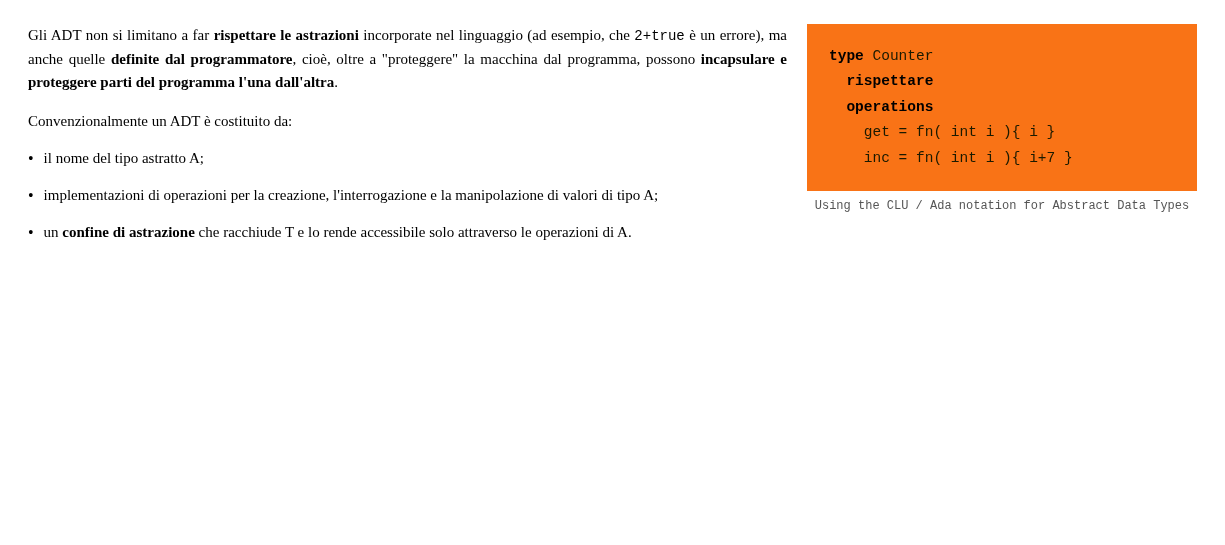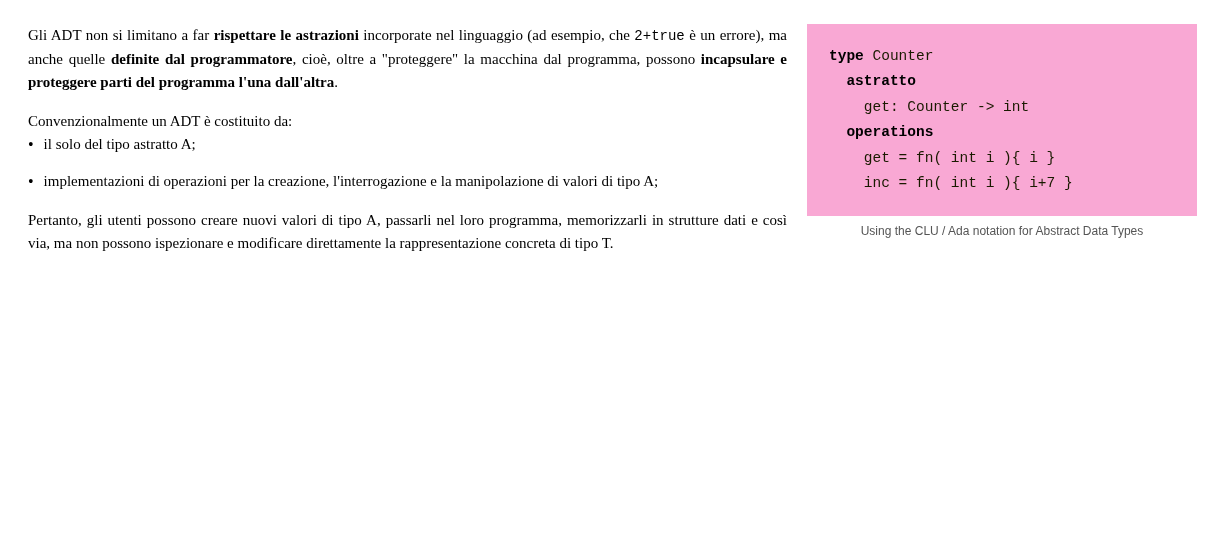--- a/index.html
+++ b/index.html
@@ -39,20 +39,21 @@
     .intro-paragraph {
       text-align: justify;
       margin-bottom: 16px;
     }
 
     .intro-paragraph b, .list-item b, .conclusion-paragraph b {
       font-weight: bold;
     }
 
     .conv-paragraph {
+      margin-bottom: 14px;
     }
 
     .bullet-list {
       list-style: none;
       margin-bottom: 14px;
       padding-left: 0;
     }
 
     .bullet-list li {
       display: flex;
@@ -67,21 +68,21 @@
       font-size: 16px;
       line-height: 1.55;
     }
 
     .conclusion-paragraph {
       text-align: justify;
     }
 
     
     .code-box {
-      background: #f9a8d4;
+      background: #f97316;
       padding: 20px 22px;
       font-family: 'Courier New', Courier, monospace;
       font-size: 14.5px;
       line-height: 1.75;
       color: #1a1a00;
     }
 
     .code-keyword {
       font-weight: bold;
       color: #000;
@@ -89,21 +90,21 @@
 
     .code-line {
       display: block;
       white-space: pre;
     }
 
     .code-caption {
       margin-top: 8px;
       font-size: 12px;
       color: #555;
-      font-family: Liberation Sans, sans-serif;
+      font-family: Liberation Mono, monospace;
       text-align: center;
     }
 
     code {
       font-family: 'Courier New', Courier, monospace;
       font-size: 14px;
     }
   </style>
 </head>
 <body>
@@ -115,39 +116,38 @@
     <p class="intro-paragraph">
       Gli ADT non si limitano a far <b>rispettare le astrazioni</b> incorporate nel linguaggio (ad esempio, che <code>2+true</code> è un errore), ma anche quelle <b>definite dal programmatore</b>, cioè, oltre a "proteggere" la macchina dal programma, possono <b>incapsulare e proteggere parti del programma l'una dall'altra</b>.
     </p>
 
     <p class="conv-paragraph">
       Convenzionalmente un ADT è costituito da:
     </p>
 
     <ul class="bullet-list">
       <li>
-        <span>il solo del tipo astratto A;</span>
+        <span>il nome del tipo astratto A;</span>
       </li>
       <li>
         <span>implementazioni di operazioni per la creazione, l'interrogazione e la manipolazione di valori di tipo A;</span>
       </li>
+      <li>
+        <span>un <b>confine di astrazione</b> che racchiude T e lo rende accessibile solo attraverso le operazioni di A.</span>
+      </li>
     </ul>
 
-    <p class="conclusion-paragraph">
-      Pertanto, gli utenti possono creare nuovi valori di tipo A, passarli nel loro programma, memorizzarli in strutture dati e così via, ma non possono ispezionare e modificare direttamente la rappresentazione concreta di tipo T.
-    </p>
 
   </div>
 
   <div class="right-column">
 
     <div class="code-box">
       <span class="code-line"><span class="code-keyword">type</span> Counter</span>
-      <span class="code-line">  <span class="code-keyword">astratto</span></span>
-      <span class="code-line">    get: Counter -&gt; int</span>
+      <span class="code-line">  <span class="code-keyword">rispettare</span></span>
       <span class="code-line">  <span class="code-keyword">operations</span></span>
       <span class="code-line">    get = fn( int i ){ i }</span>
       <span class="code-line">    inc = fn( int i ){ i+7 }</span>
     </div>
 
     <p class="code-caption">Using the CLU / Ada notation for Abstract Data Types</p>
 
   </div>
 
 </div>

